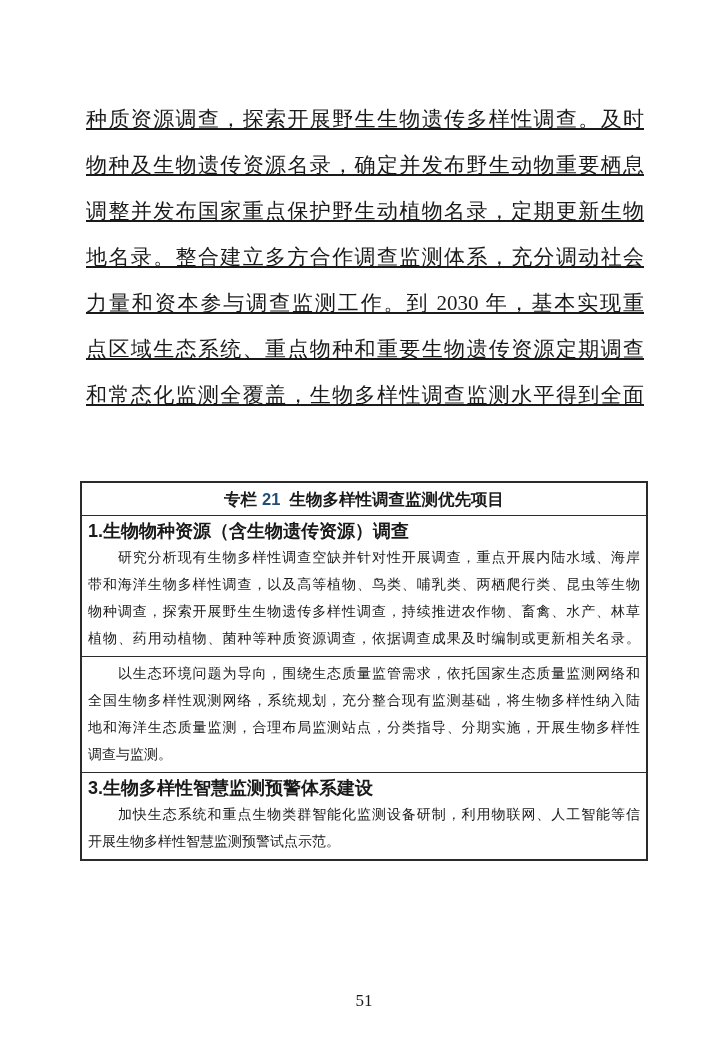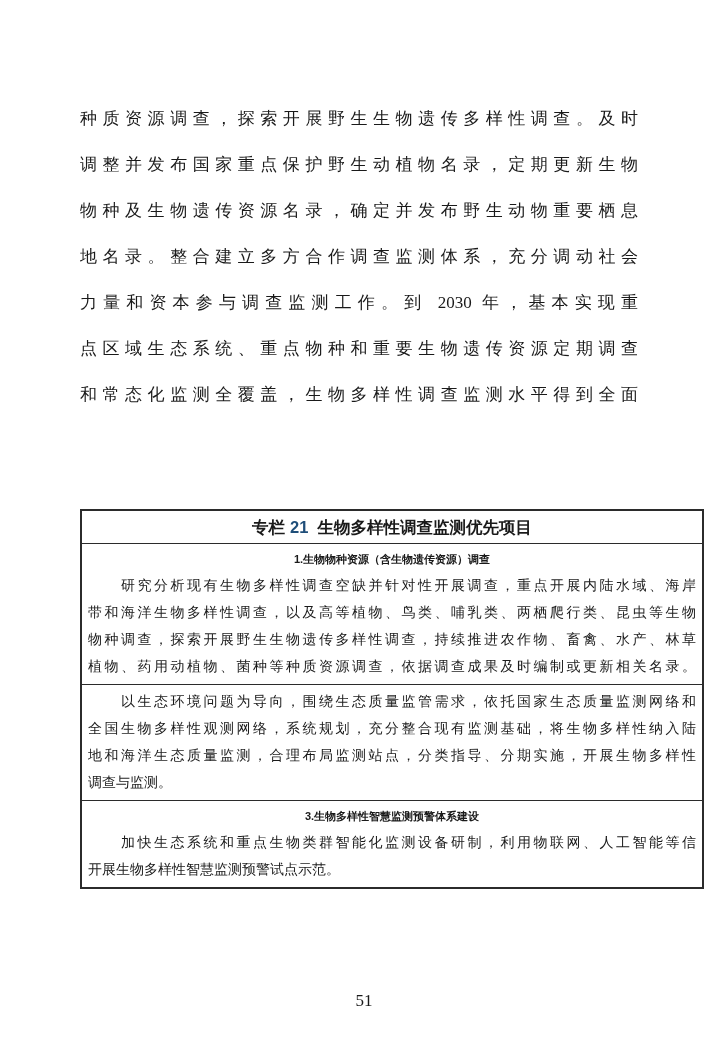--- a/index.html
+++ b/index.html
@@ -10,57 +10,57 @@
     height: 1039px;
     margin: 0 auto;
     background: #ffffff;
     font-family: "Liberation Serif", "DejaVu Serif", serif;
     color: #1a1a1a;
     overflow: hidden;
   }
   
   .body-text {
     position: absolute;
-    left: 80px;
+    left: 86px;
     top: 96px;
     width: 558px;
-    font-size: 17px;
+    font-size: 21px;
     line-height: 46px;
+    text-decoration: underline;
   }
   .bline { text-align: justify; }
   .bline.just { text-align-last: justify; }
   
   .panel {
     position: absolute;
     left: 80px;
     top: 481px;
-    width: 624px;
+    width: 568px;
     border: 2px solid #2b2b2b;
     background: #ffffff;
-    margin-top: 28px;
   }
   .panel-title {
     font-family: "Liberation Sans", "DejaVu Sans", sans-serif;
     font-weight: bold;
     font-size: 16.5px;
     line-height: 30px;
     text-align: center;
     padding: 1px 4px;
   }
   .panel-title .num { margin: 0 9px 0 5px; }
   .panel-section {
     border-top: 1.5px solid #2b2b2b;
     padding: 3px 6px 4px 6px;
   }
   .sec-head {
     font-family: "Liberation Sans", "DejaVu Sans", sans-serif;
     font-weight: bold;
-    font-size: 11px;
+    font-size: 18px;
     line-height: 25px;
-    text-align: center;
+    text-align: left;
   }
   .cline {
     font-size: 14px;
     line-height: 27px;
     text-align: justify;
   }
   .cline.just { text-align-last: justify; }
   
   .page-number {
     position: absolute;
@@ -72,22 +72,22 @@
     line-height: 24px;
   }
 </style>
 </head>
 <body>
 
 <div class="page">
 
   <div class="body-text">
     <div class="bline just">种质资源调查，探索开展野生生物遗传多样性调查。及时</div>
+    <div class="bline just">物种及生物遗传资源名录，确定并发布野生动物重要栖息</div>
     <div class="bline just">调整并发布国家重点保护野生动植物名录，定期更新生物</div>
-    <div class="bline just">物种及生物遗传资源名录，确定并发布野生动物重要栖息</div>
     <div class="bline just">地名录。整合建立多方合作调查监测体系，充分调动社会</div>
     <div class="bline just">力量和资本参与调查监测工作。到 2030 年，基本实现重</div>
     <div class="bline just">点区域生态系统、重点物种和重要生物遗传资源定期调查</div>
     <div class="bline just">和常态化监测全覆盖，生物多样性调查监测水平得到全面</div>
   </div>
 
   <div class="panel">
 
     <div class="panel-title">
       <span>专栏</span><span class="num" style="color: rgb(31, 78, 121);">21</span><span>生物多样性调查监测优先项目</span>

